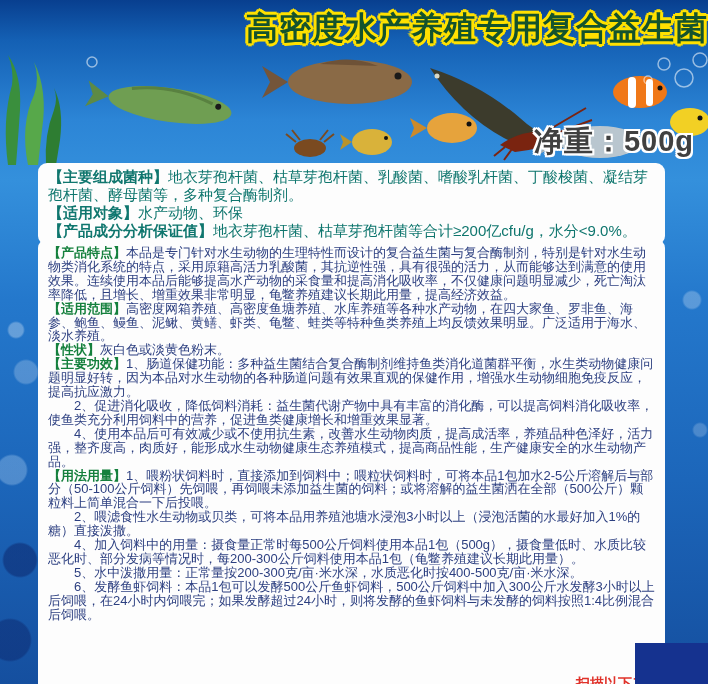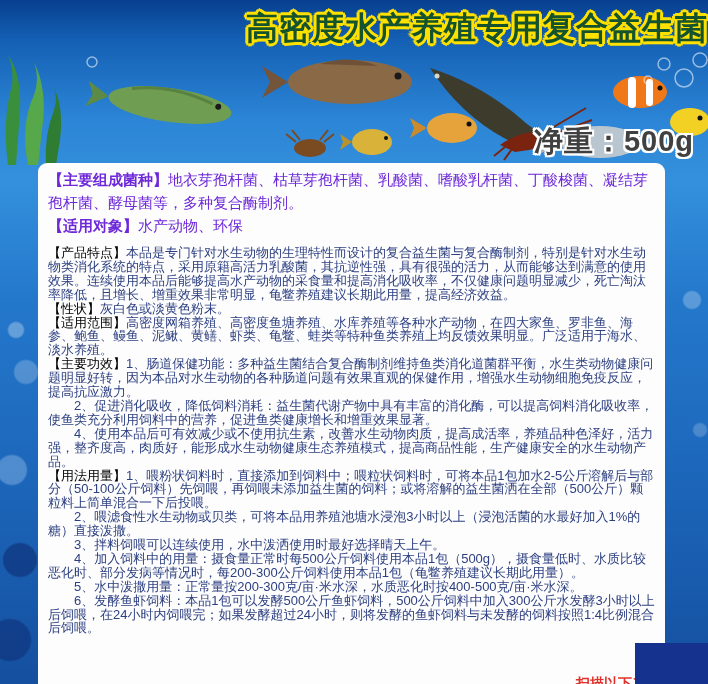--- a/index.html
+++ b/index.html
@@ -28,24 +28,24 @@
     font-size:29px;font-weight:bold;color:#404040;letter-spacing:1px;
     text-shadow:-2px -2px 0 #fff,2px -2px 0 #fff,-2px 2px 0 #fff,2px 2px 0 #fff,
                 -2px 0 0 #fff,2px 0 0 #fff,0 -2px 0 #fff,0 2px 0 #fff;
   }
   .panel{
     position:absolute;left:38px;width:627px;background:#fdfdfd;
     border-radius:9px;box-sizing:border-box;padding:5px 10px;
   }
   .panel-composition{top:163px;min-height:70px;}
   .panel-details{top:239px;height:460px;padding-top:7px;}
-  .panel-composition p{margin:0;font-size:15px;line-height:23px;color:#6d28d9;font-weight:500;}
+  .panel-composition p{margin:0;font-size:15px;line-height:18px;color:#0f766e;font-weight:500;}
   .panel-composition .hdr{font-weight:bold;}
   .panel-details p{margin:0;font-size:13px;line-height:13.9px;color:#2c3f80;}
-  .panel-details .hdr{color:#000000;font-weight:normal;}
+  .panel-details .hdr{color:#15803d;font-weight:bold;}
   .indent{text-indent:2em;}
   .corner-rect{position:absolute;right:0;bottom:0;width:73px;height:41px;background:#15328f;z-index:6;}
   .cutoff-text{
     position:absolute;left:576px;bottom:-9px;z-index:5;
     color:#e0322a;font-size:14px;font-weight:bold;white-space:nowrap;
   }
 </style>
 </head>
 <body>
 
@@ -118,28 +118,27 @@
 <div class="net-weight">净重：500g</div>
 
 <div class="panel panel-composition">
   <p><span class="hdr">【主要组成菌种】</span><span>地衣芽孢杆菌、枯草芽孢杆菌、乳酸菌、嗜酸乳杆菌、丁酸梭菌、凝结芽孢杆菌、酵母菌等，多种复合酶制剂。</span></p>
   <p><span class="hdr">【适用对象】</span><span>水产动物、环保</span></p>
   <p><span class="hdr">【产品成分分析保证值】</span><span>地衣芽孢杆菌、枯草芽孢杆菌等合计≥200亿cfu/g，水分&lt;9.0%。</span></p>
 </div>
 
 <div class="panel panel-details">
   <p><span class="hdr">【产品特点】</span><span>本品是专门针对水生动物的生理特性而设计的复合益生菌与复合酶制剂，特别是针对水生动物类消化系统的特点，采用原籍高活力乳酸菌，其抗逆性强，具有很强的活力，从而能够达到满意的使用效果。连续使用本品后能够提高水产动物的采食量和提高消化吸收率，不仅健康问题明显减少，死亡淘汰率降低，且增长、增重效果非常明显，龟鳖养殖建议长期此用量，提高经济效益。</span></p>
+  <p><span class="hdr">【适用范围】</span><span>高密度网箱养殖、高密度鱼塘养殖、水库养殖等各种水产动物，在四大家鱼、罗非鱼、海参、鲍鱼、鳗鱼、泥鳅、黄鳝、虾类、龟鳖、蛙类等特种鱼类养殖上均反馈效果明显。广泛适用于海水、淡水养殖。</span></p>
   <p><span class="hdr">【性状】</span><span>灰白色或淡黄色粉末。</span></p>
-  <p><span class="hdr">【适用范围】</span><span>高密度网箱养殖、高密度鱼塘养殖、水库养殖等各种水产动物，在四大家鱼、罗非鱼、海参、鲍鱼、鳗鱼、泥鳅、黄鳝、虾类、龟鳖、蛙类等特种鱼类养殖上均反馈效果明显。广泛适用于海水、淡水养殖。</span></p>
   <p><span class="hdr">【主要功效】</span><span>1、肠道保健功能：多种益生菌结合复合酶制剂维持鱼类消化道菌群平衡，水生类动物健康问题明显好转，因为本品对水生动物的各种肠道问题有效果直观的保健作用，增强水生动物细胞免疫反应，提高抗应激力。</span></p>
   <p class="indent"><span>2、促进消化吸收，降低饲料消耗：益生菌代谢产物中具有丰富的消化酶，可以提高饲料消化吸收率，使鱼类充分利用饲料中的营养，促进鱼类健康增长和增重效果显著。</span></p>
   <p class="indent"><span>4、使用本品后可有效减少或不使用抗生素，改善水生动物肉质，提高成活率，养殖品种色泽好，活力强，整齐度高，肉质好，能形成水生动物健康生态养殖模式，提高商品性能，生产健康安全的水生动物产品。</span></p>
   <p><span class="hdr">【用法用量】</span><span>1、喂粉状饲料时，直接添加到饲料中；喂粒状饲料时，可将本品1包加水2-5公斤溶解后与部分（50-100公斤饲料）先饲喂，再饲喂未添加益生菌的饲料；或将溶解的益生菌洒在全部（500公斤）颗粒料上简单混合一下后投喂。</span></p>
   <p class="indent"><span>2、喂滤食性水生动物或贝类，可将本品用养殖池塘水浸泡3小时以上（浸泡活菌的水最好加入1%的糖）直接泼撒。</span></p>
-  <p class="indent"><span>3、拌料饲喂可以连续使用，水中泼洒使用时最好选择晴天上午。</span></p>
   <p class="indent"><span>4、加入饲料中的用量：摄食量正常时每500公斤饲料使用本品1包（500g），摄食量低时、水质比较恶化时、部分发病等情况时，每200-300公斤饲料使用本品1包（龟鳖养殖建议长期此用量）。</span></p>
   <p class="indent"><span>5、水中泼撒用量：正常量按200-300克/亩·米水深，水质恶化时按400-500克/亩·米水深。</span></p>
   <p class="indent"><span>6、发酵鱼虾饲料：本品1包可以发酵500公斤鱼虾饲料，500公斤饲料中加入300公斤水发酵3小时以上后饲喂，在24小时内饲喂完；如果发酵超过24小时，则将发酵的鱼虾饲料与未发酵的饲料按照1:4比例混合后饲喂。</span></p>
 
 </div>
 
 <span class="cutoff-text">扫描以下二维码</span>
 <div class="corner-rect"></div>
 
 </body></html>

